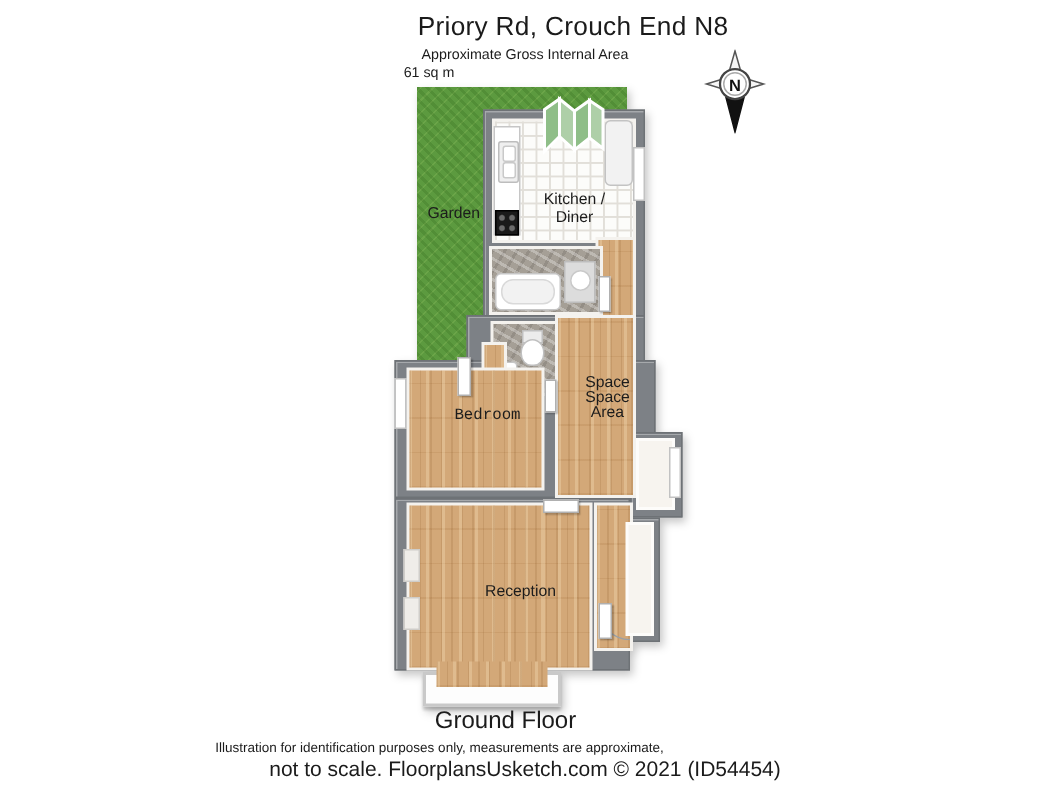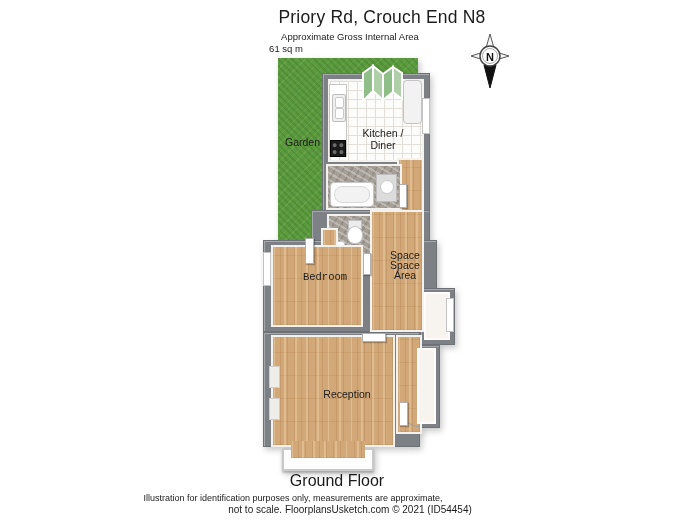--- a/index.html
+++ b/index.html
@@ -9,21 +9,21 @@
   .ctr{text-align:center;}
 
   
   .title{left:0;top:7px;width:700px;font-size:17.5px;letter-spacing:.2px;padding-left:32px;}
   .sub1{left:0;top:31px;width:700px;font-size:9.5px;}
   .sub2{left:0;top:43px;width:572px;font-size:9.5px;}
 
   
   .floorlabel{left:237px;top:472px;width:200px;font-size:16px;}
   .disc1{left:0;top:493px;width:586px;font-size:9px;}
-  .disc2{left:0;top:504px;width:700px;font-size:10px;}
+  .disc2{left:0;top:504px;width:700px;font-size:14px;}
 
   
   .plan{left:0;top:0;width:700px;height:525px;
         filter:drop-shadow(2px 3px 3px rgba(0,0,0,0.22));}
 
   .grass{background-color:#5c9a3f;
     background-image:
       repeating-linear-gradient(45deg, rgba(30,80,10,.16) 0 2px, transparent 2px 5px),
       repeating-linear-gradient(-45deg, rgba(198,232,130,.14) 0 1px, transparent 1px 6px);}
   .wall{background:#7d8186;border:1px solid #6e7276;box-sizing:border-box;

